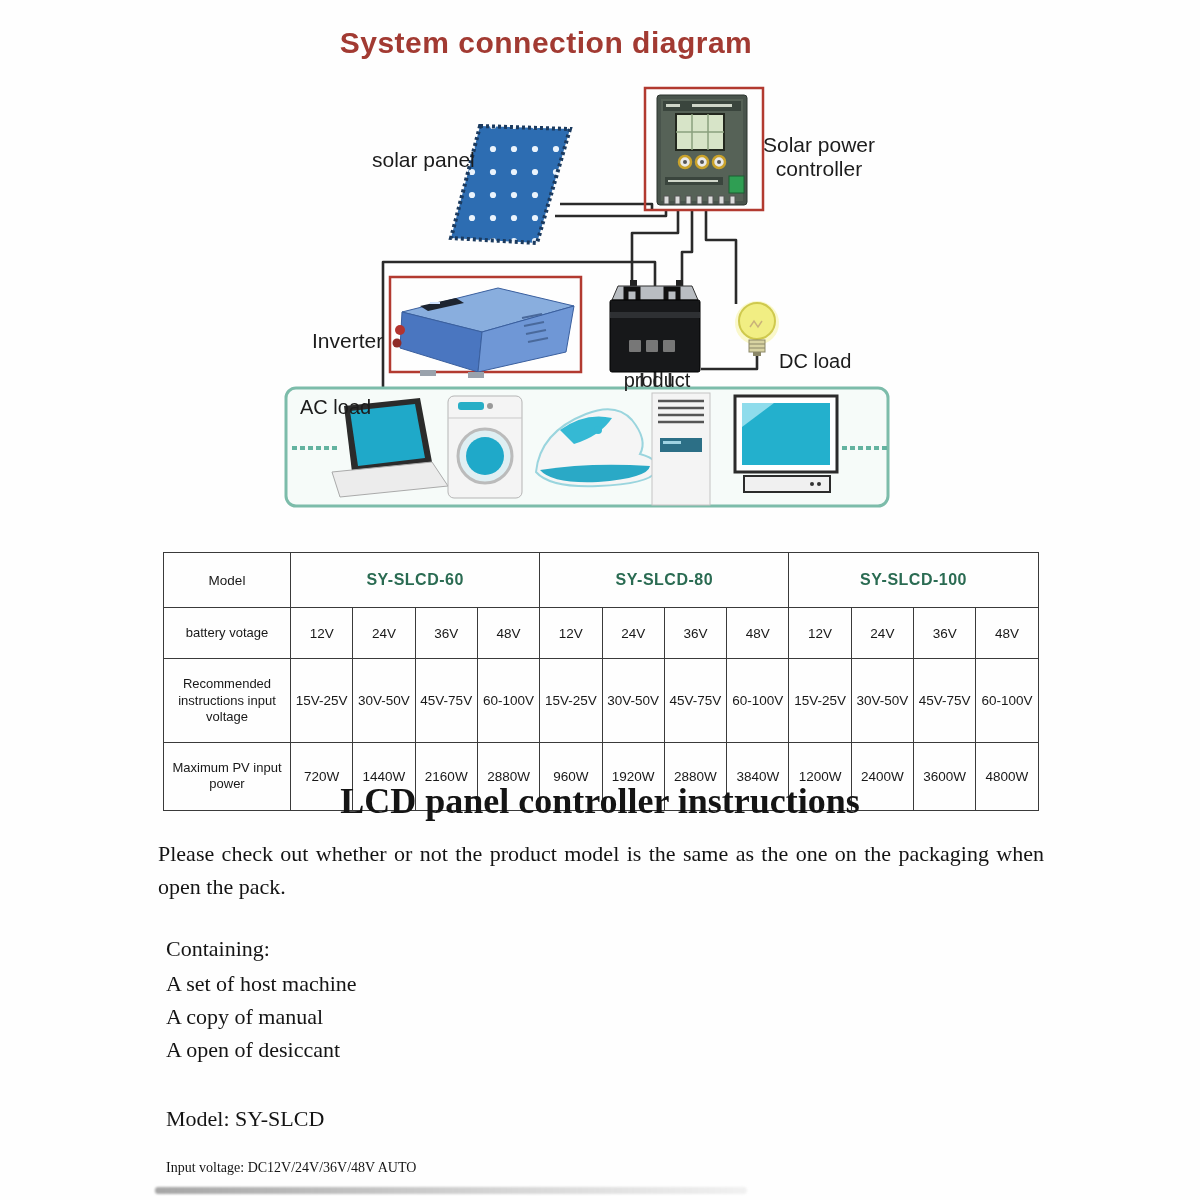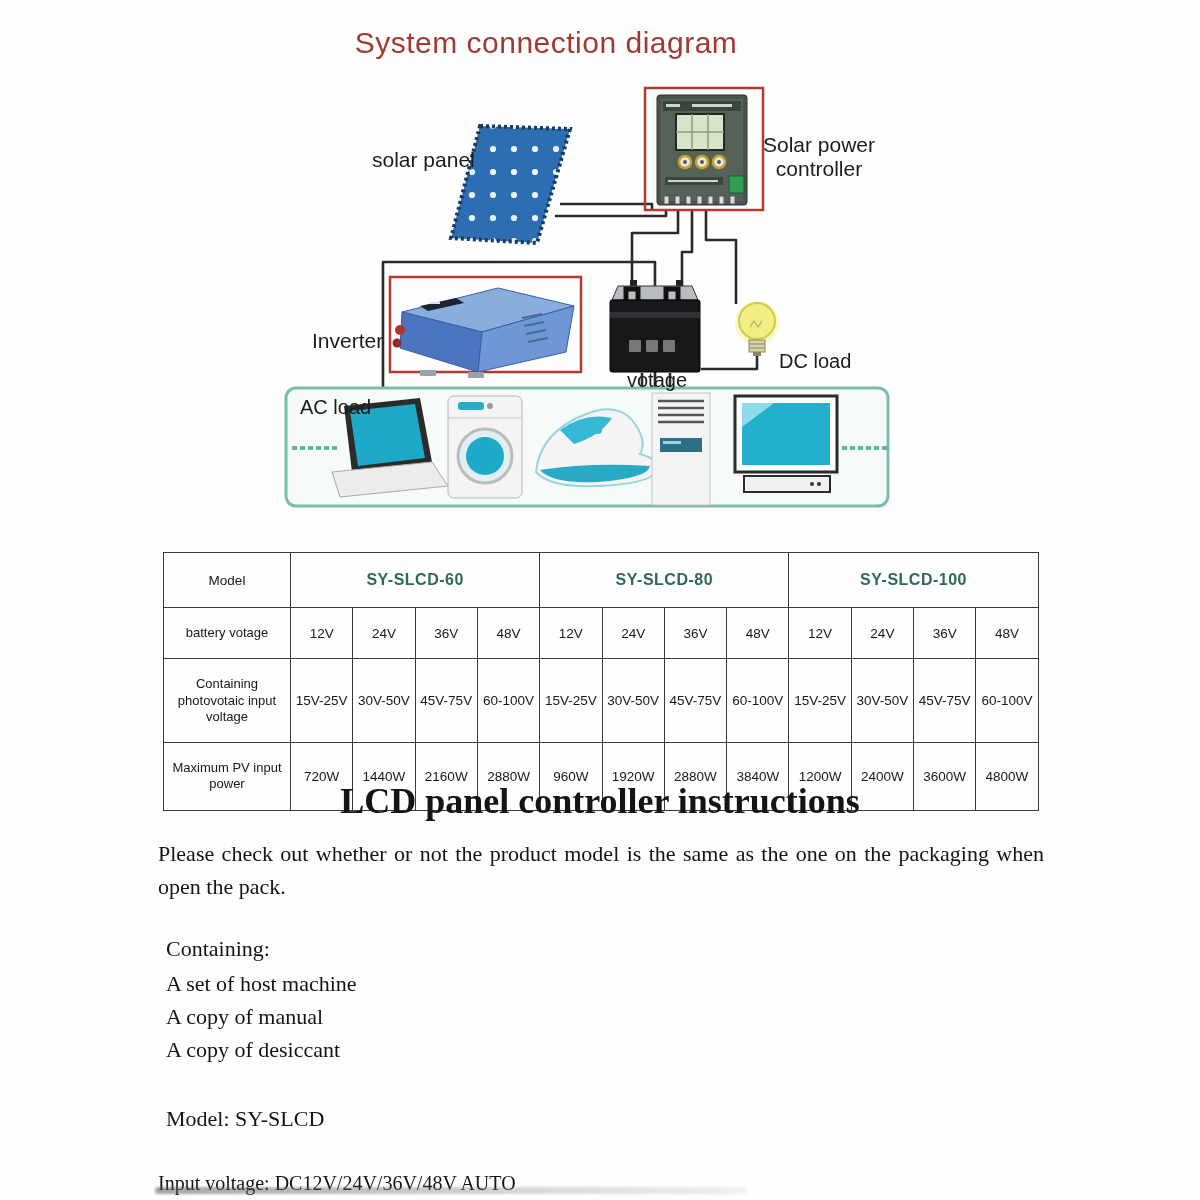--- a/index.html
+++ b/index.html
@@ -1,20 +1,20 @@
 <!DOCTYPE html>
 <html><head>
 <meta charset="utf-8">
 <style>
   html,body{margin:0;padding:0;background:#ffffff;}
   #canvas{position:relative;width:1200px;height:1200px;background:#fefefe;overflow:hidden;
           font-family:"Liberation Sans",sans-serif;color:#1b1b1b;}
   .abs{position:absolute;}
   
-  #title{top:26px;left:0;width:1092px;text-align:center;font-size:30px;font-weight:400;
+  #title{top:26px;left:0;width:1092px;text-align:center;font-size:30px;font-weight:700;
          letter-spacing:.5px;color:#a23a32;}
   
   .dlabel{font-size:21px;color:#1c1c1c;white-space:nowrap;}
   #lbl-solar{top:148px;left:372px;}
   #lbl-controller{top:133px;left:758px;width:122px;text-align:center;white-space:normal;line-height:1.15;}
   #lbl-inverter{top:329px;left:312px;}
   #lbl-battery{top:369px;left:611px;width:92px;text-align:center;font-size:20px;}
   #lbl-dcload{top:350px;left:779px;font-size:20px;}
   #lbl-acload{top:396px;left:300px;font-size:20px;}
   
@@ -25,21 +25,21 @@
   #spec .model-name{color:#2a6b52;font-weight:bold;font-size:16px;letter-spacing:.5px;margin-left:26px;}
   
   .serif{font-family:"Liberation Serif",serif;color:#141414;}
   #instr-heading{top:780px;left:0;width:1200px;text-align:center;font-size:36px;font-weight:bold;}
   #instr-intro{top:838px;left:158px;width:886px;font-size:22px;line-height:1.48;text-align:justify;}
   #containing{top:936px;left:166px;font-size:22px;}
   .citem{left:166px;font-size:22px;}
   #citem0{top:971px;} #citem1{top:1004px;} #citem2{top:1037px;}
   #sec1{top:1096px;left:166px;font-size:23px;font-weight:bold;}
   #model-line{top:1106px;left:166px;font-size:22px;}
-  #input-line{top:1160px;left:158px;font-size:20px;margin-top:12px;}
+  #input-line{top:1160px;left:166px;font-size:14px;}
   #cutoff{top:1187px;left:155px;width:592px;height:7px;border-radius:3px;
           background:linear-gradient(90deg,rgba(80,80,80,.5),rgba(110,110,110,.3) 55%,rgba(150,150,150,.12));
           filter:blur(1.2px);}
 </style>
 </head>
 <body>
 
 <div id="canvas">
 
   <div id="title" class="abs">System connection diagram</div>
@@ -190,21 +190,21 @@
         <rect x="744" y="476" width="86" height="16" fill="#f0f0f0" stroke="#2b2b2b" stroke-width="2"></rect>
         <circle cx="812" cy="484" r="2" fill="#333"></circle>
           <circle cx="819" cy="484" r="2" fill="#333"></circle>
       </g>
     </g>
   </svg>
 
   <div id="lbl-solar" class="abs dlabel">solar panel</div>
   <div id="lbl-controller" class="abs dlabel">Solar power controller</div>
   <div id="lbl-inverter" class="abs dlabel">Inverter</div>
-  <div id="lbl-battery" class="abs dlabel">votage</div>
+  <div id="lbl-battery" class="abs dlabel">product</div>
   <div id="lbl-dcload" class="abs dlabel">DC load</div>
   <div id="lbl-acload" class="abs dlabel">AC load</div>
 
   <table id="spec" class="abs">
     <colgroup>
       <col style="width:127px">
       <col span="12" style="width:62.3px">
     </colgroup>
     <tbody>
         <tr style="height:55px">
@@ -222,21 +222,21 @@
       <td>12V</td>
       <td>24V</td>
       <td>36V</td>
       <td>48V</td>
       <td>12V</td>
       <td>24V</td>
       <td>36V</td>
       <td>48V</td>
     </tr>
     <tr style="height:52px">
-      <td class="lblcell">Containing photovotaic input voltage</td>
+      <td class="lblcell">Recommended instructions input voltage</td>
       <td>15V-25V</td>
       <td>30V-50V</td>
       <td>45V-75V</td>
       <td>60-100V</td>
       <td>15V-25V</td>
       <td>30V-50V</td>
       <td>45V-75V</td>
       <td>60-100V</td>
       <td>15V-25V</td>
       <td>30V-50V</td>
@@ -259,18 +259,18 @@
       <td>4800W</td>
     </tr>
   </tbody>
     </table>
 
   <div id="instr-heading" class="abs serif">LCD panel controller instructions</div>
   <div id="instr-intro" class="abs serif">Please check out whether or not the product model is the same as the one on the packaging when open the pack.</div>
   <div id="containing" class="abs serif">Containing:</div>
   <div id="citem0" class="abs serif citem">A set of host machine</div>
   <div id="citem1" class="abs serif citem">A copy of manual</div>
-  <div id="citem2" class="abs serif citem">A copy of desiccant</div>
+  <div id="citem2" class="abs serif citem">A open of desiccant</div>
   <div id="model-line" class="abs serif">Model: SY-SLCD</div>
   <div id="input-line" class="abs serif">Input voltage: DC12V/24V/36V/48V AUTO</div>
   <div id="cutoff" class="abs"></div>
 
 </div>
 
 </body></html>

